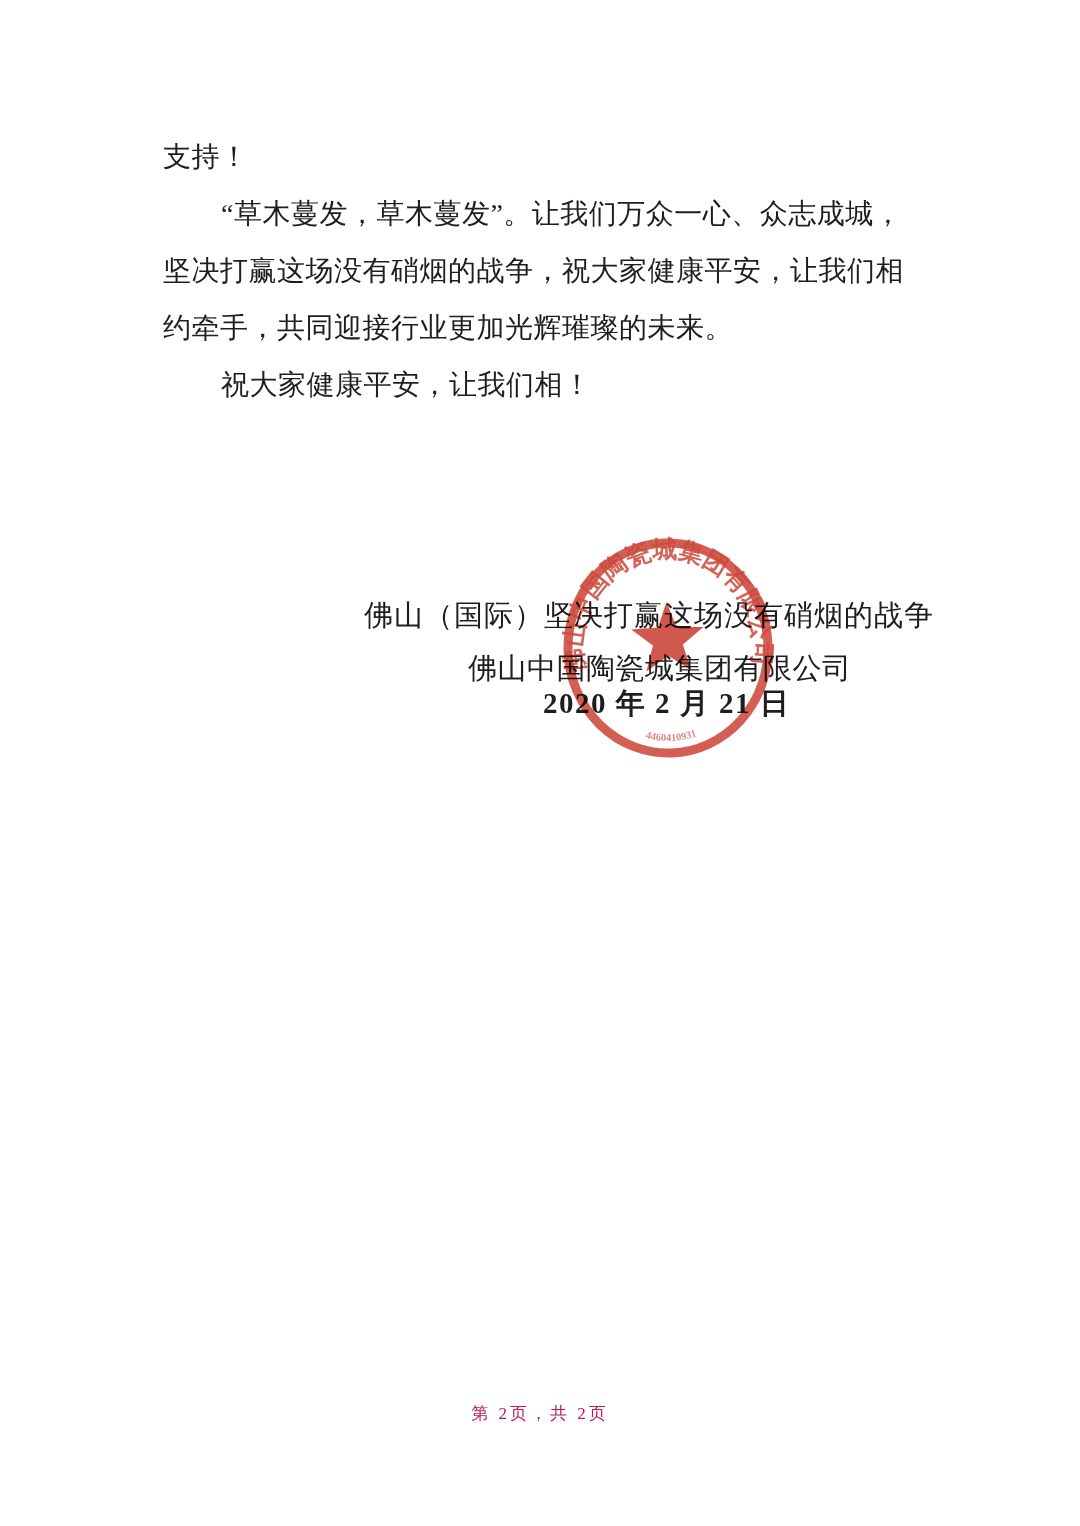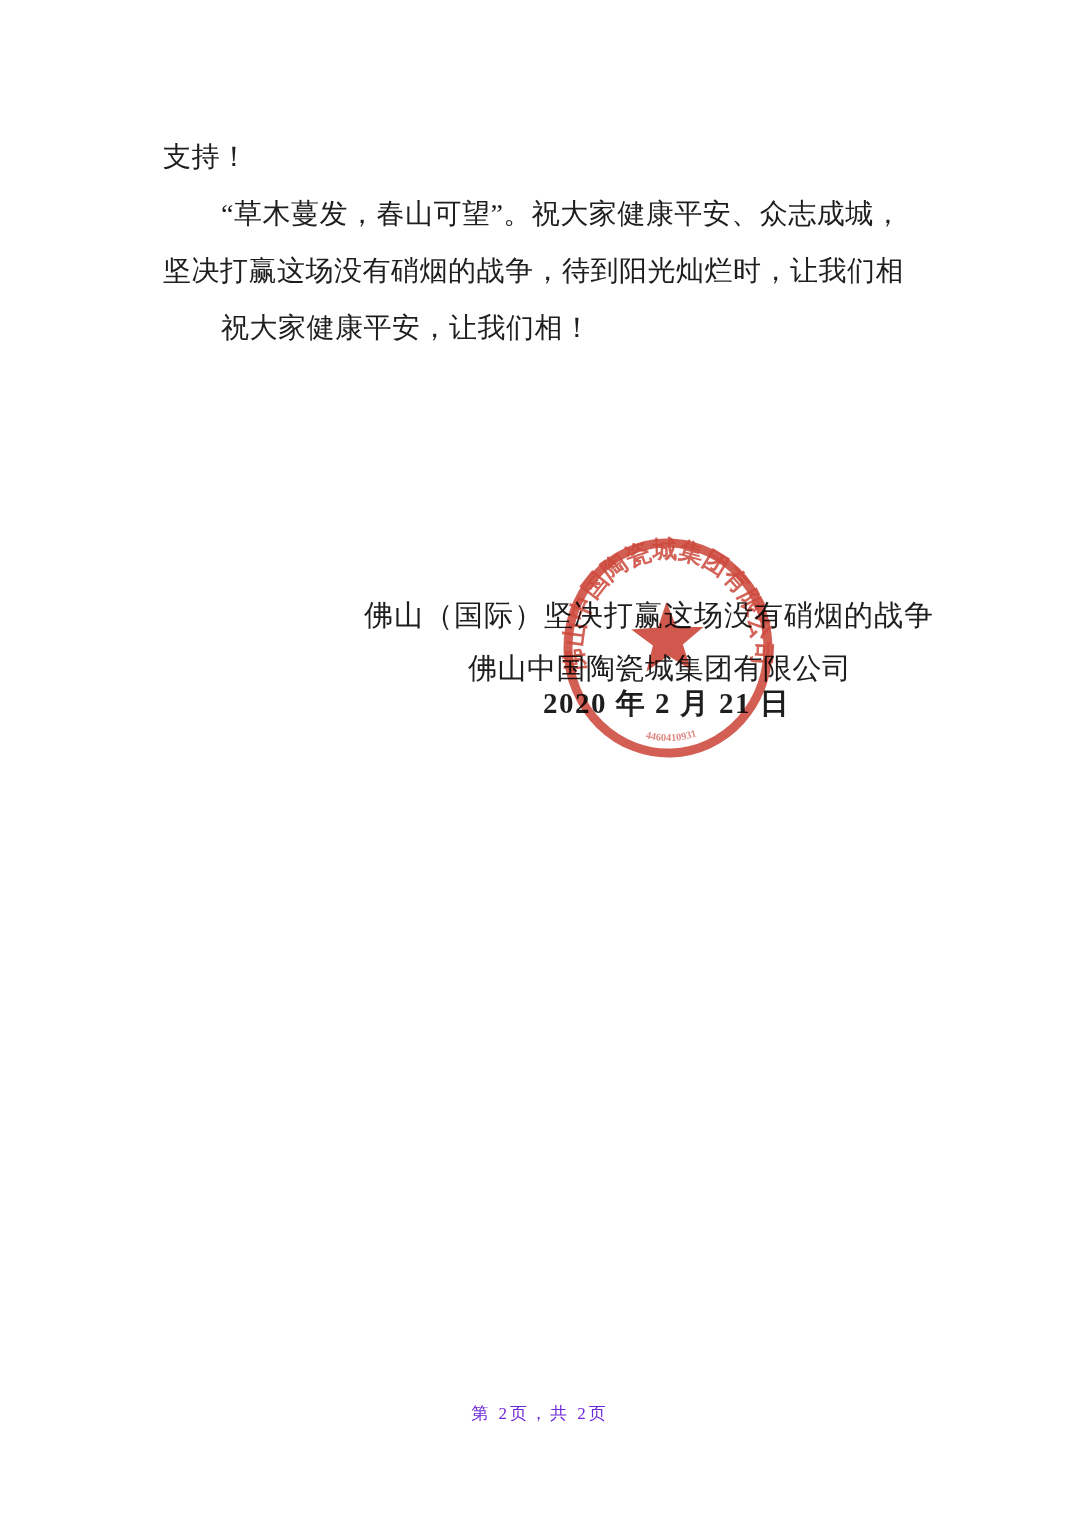--- a/index.html
+++ b/index.html
@@ -60,32 +60,33 @@
   }
   
   .footer {
     position: absolute;
     left: 0;
     top: 1402px;
     width: 100%;
     text-align: center;
     font-size: 17px;
     letter-spacing: 3px;
-    color: #6d28d9;
+    color: #be185d;
   }
 </style>
 </head>
 <body>
 
 <div class="page">
 
   <div class="body-text">
     <div class="body-line">支持！</div>
-    <div class="body-line indent">“草木蔓发，春山可望”。祝大家健康平安、众志成城，</div>
-    <div class="body-line">坚决打赢这场没有硝烟的战争，待到阳光灿烂时，让我们相</div>
+    <div class="body-line indent">“草木蔓发，草木蔓发”。让我们万众一心、众志成城，</div>
+    <div class="body-line">坚决打赢这场没有硝烟的战争，祝大家健康平安，让我们相</div>
+    <div class="body-line">约牵手，共同迎接行业更加光辉璀璨的未来。</div>
     <div class="body-line indent">祝大家健康平安，让我们相！</div>
   </div>
 
   <div class="sig-line" id="sig-org1">佛山（国际）坚决打赢这场没有硝烟的战争</div>
   <div class="sig-line" id="sig-org2">佛山中国陶瓷城集团有限公司</div>
   <div class="sig-line" id="sig-date">2020 年 2 月 21 日</div>
 
   <svg class="seal" viewBox="-120 -125 240 250" aria-hidden="true">
     <defs>
       <path id="sealArcPath" d="M -83.4,21.8 A 86,90 0 1 1 83.4,21.8" fill="none"></path>

